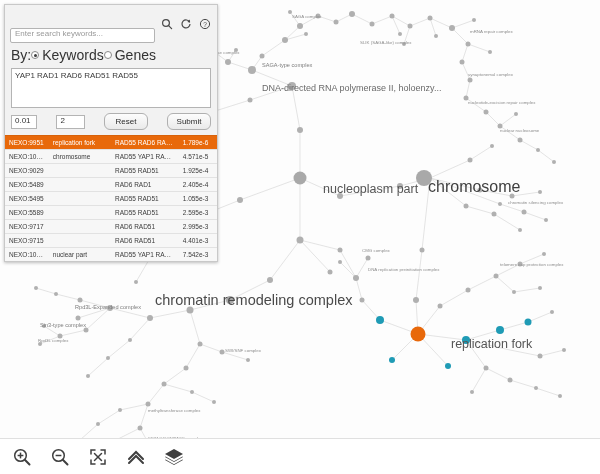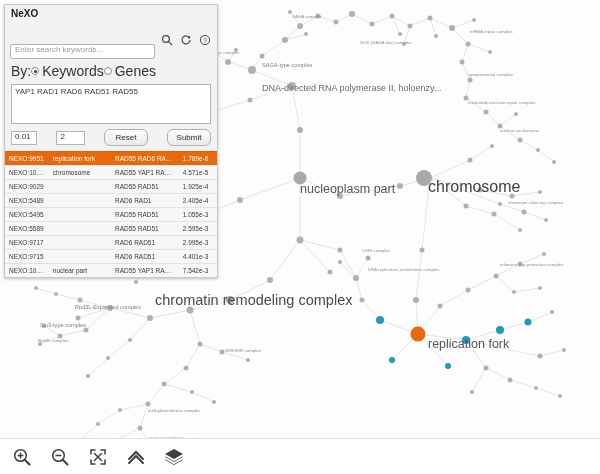--- a/index.html
+++ b/index.html
@@ -31,21 +31,21 @@
 
   .node-label {
     position: absolute;
     color: #6b6b6b;
     white-space: nowrap;
     pointer-events: none;
   }
   .node-label.tiny { font-size: 4.4px; color: #8e8e8e; }
   .node-label.small { font-size: 5.6px; color: #7d7d7d; }
   .node-label.med { font-size: 9px; color: #6a6a6a; }
-  .node-label.large { font-size: 12.5px; color: #555; }
+  .node-label.large { font-size: 12.5px; color: #555; margin-left: 23px; }
   .node-label.xlarge { font-size: 14.5px; color: #4a4a4a; }
   .node-label.huge { font-size: 16px; color: #3f3f3f; }
 
   
   #nexo-panel {
     position: absolute;
     left: 4px;
     top: 4px;
     width: 212px;
     background: #f2f2f2;
@@ -428,21 +428,20 @@
       <div class="node-label small" style="left: 75px; top: 304px;">Rpd3L-Expanded complex</div>
       <div class="node-label small" style="left: 40px; top: 322px;">Sin3-type complex</div>
       <div class="node-label tiny" style="left: 38px; top: 338px;">Rpd3L complex</div>
       <div class="node-label tiny" style="left: 225px; top: 348px;">SWI/SNF complex</div>
       <div class="node-label large" style="left: 428px; top: 337px;">replication fork</div>
       <div class="node-label tiny" style="left: 148px; top: 408px;">methyltransferase complex</div>
       <div class="node-label tiny" style="left: 148px; top: 436px;">SET1C/COMPASS complex</div>
     </div>
 
   <div id="nexo-panel">
-    <div id="panel-title">NeXO</div>
 
     <div class="search-row">
       <div id="search-input">Enter search keywords...</div>
       <div class="icon-btn">
         <svg width="12" height="12" viewBox="0 0 12 12">
             <circle cx="5" cy="5" r="3.4" fill="none" stroke="#4a4a4a" stroke-width="1.2"></circle>
             <line x1="7.6" y1="7.6" x2="10.6" y2="10.6" stroke="#4a4a4a" stroke-width="1.3" stroke-linecap="round"></line>
           </svg>
       </div>
       <div class="icon-btn">

